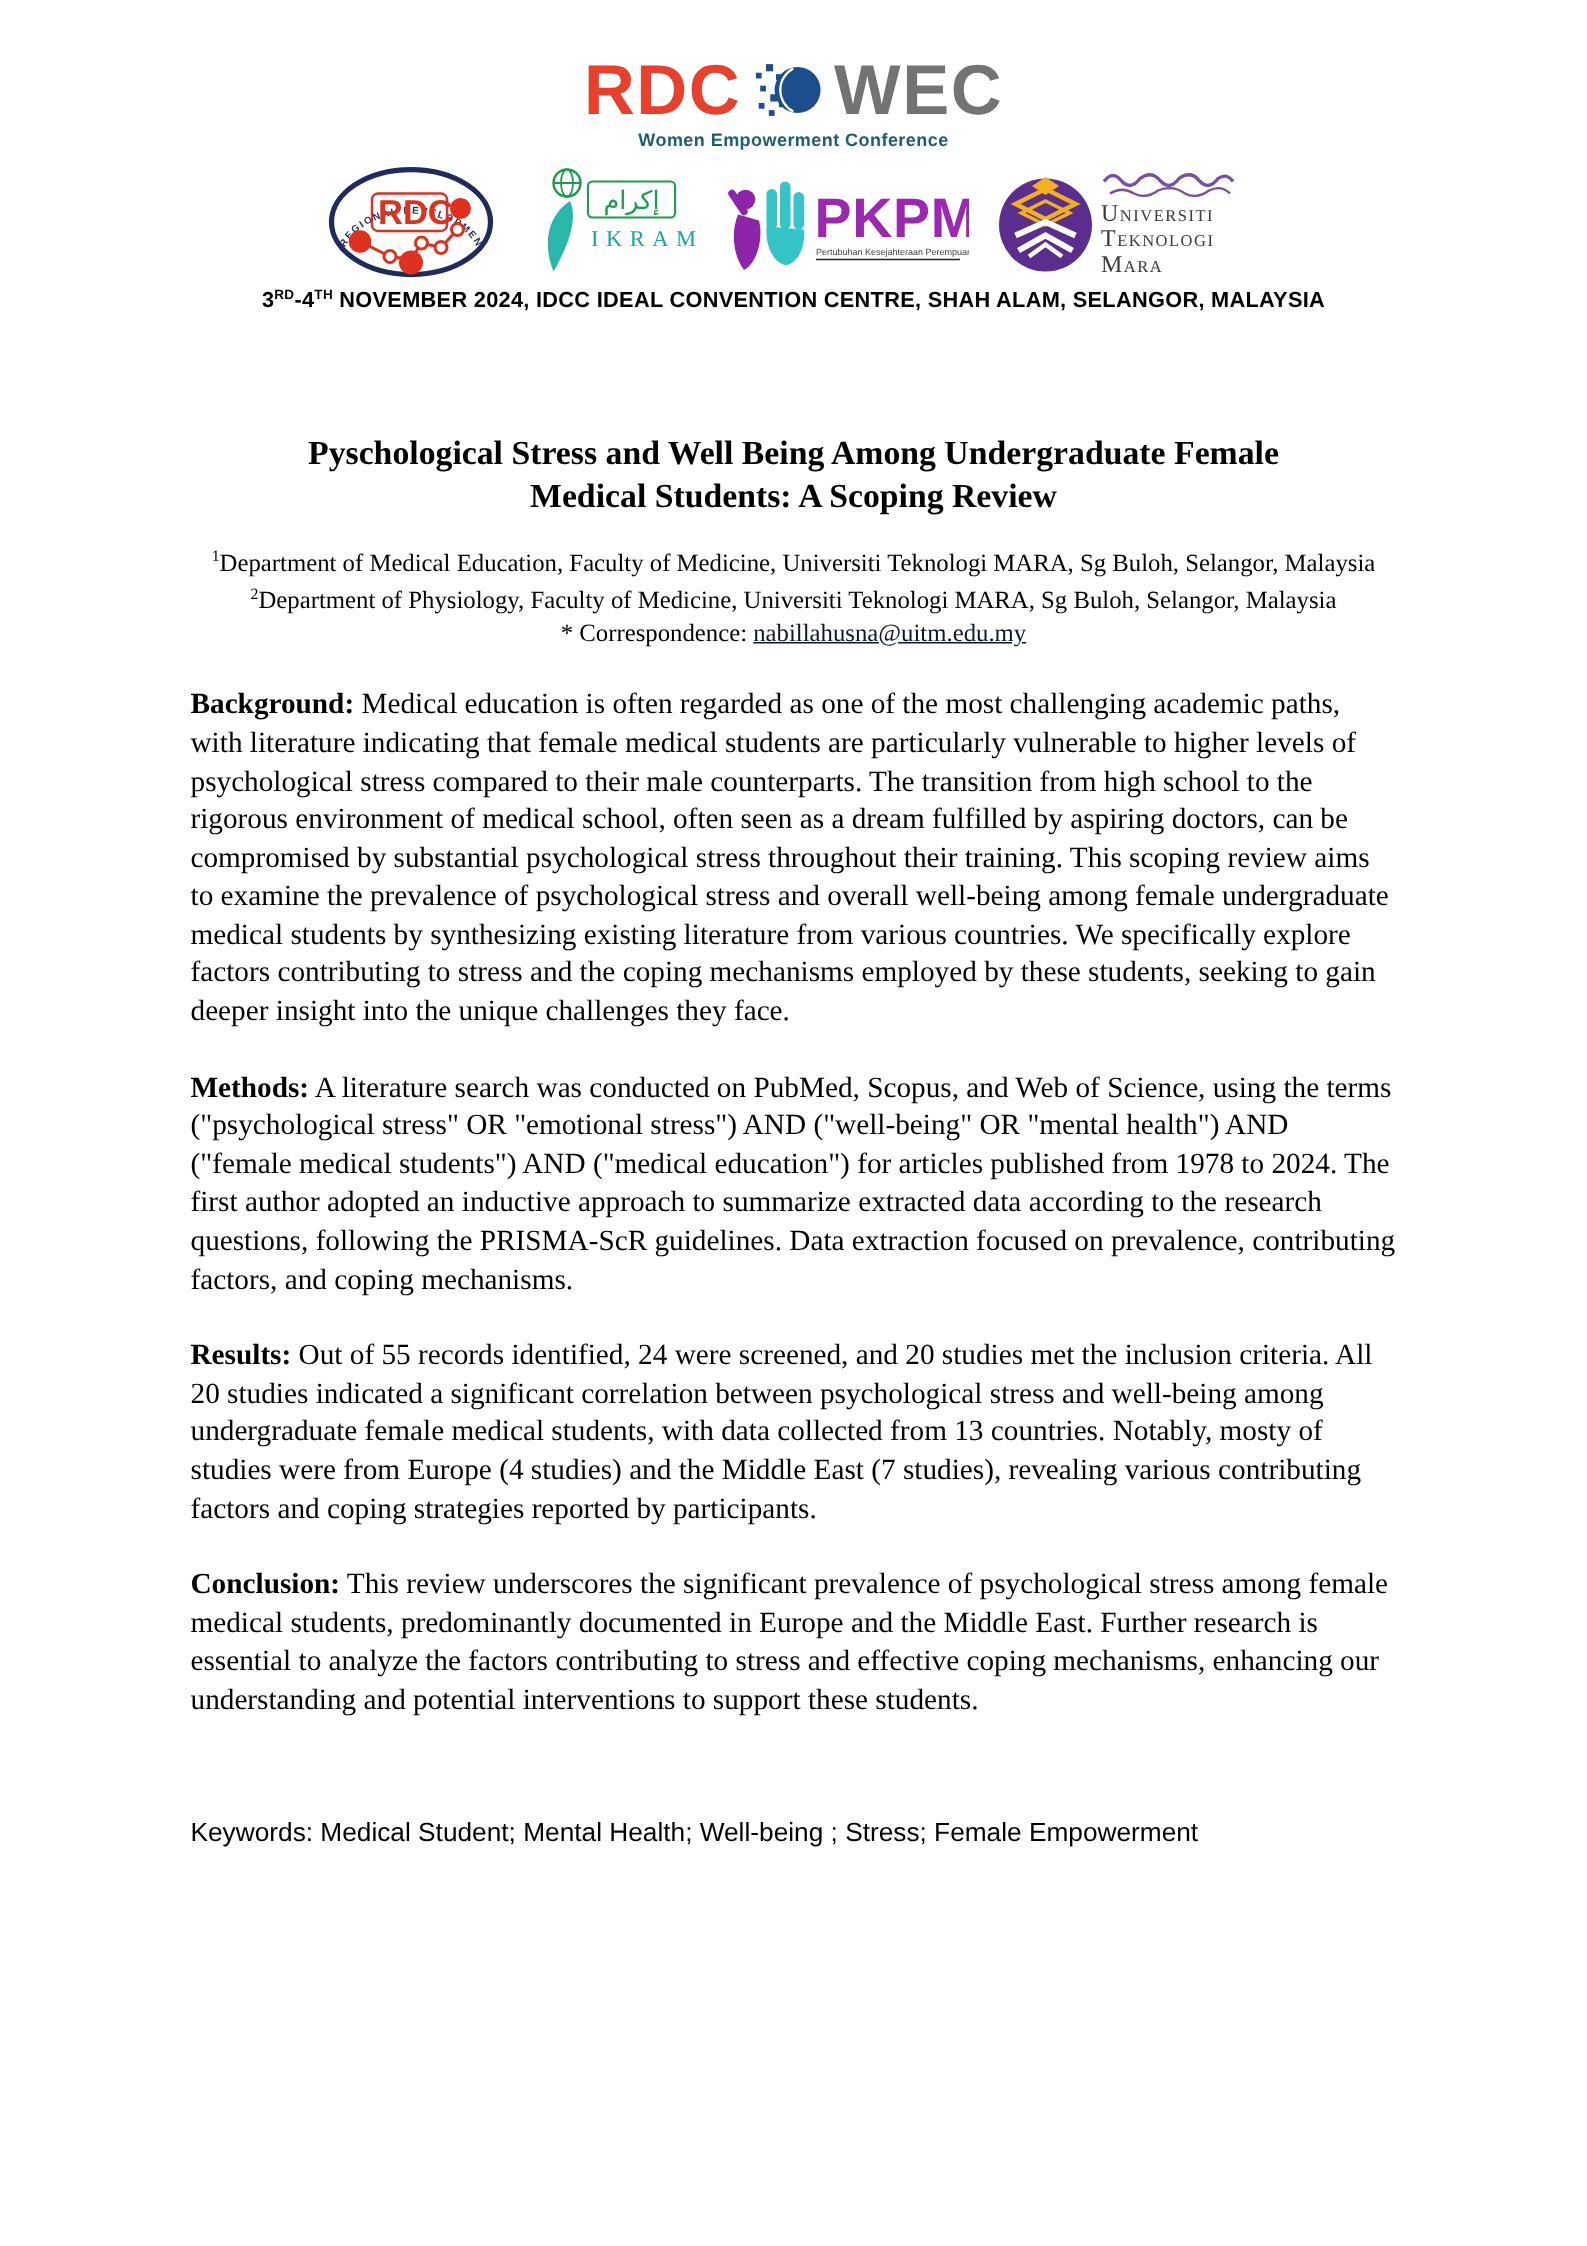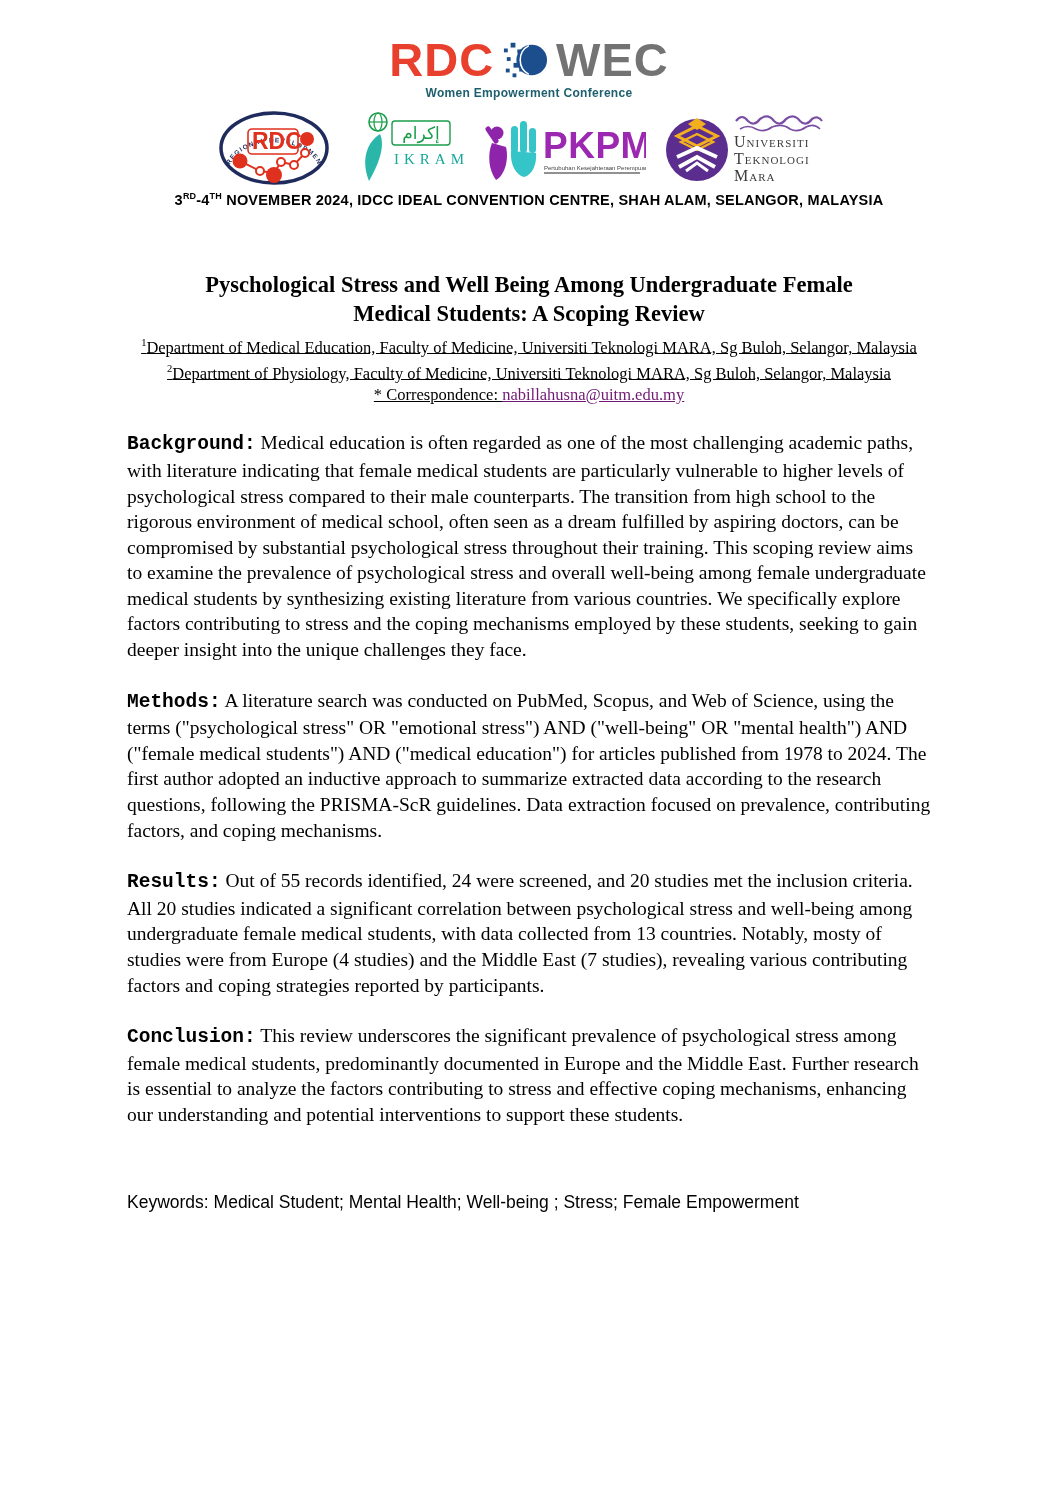--- a/index.html
+++ b/index.html
@@ -36,29 +36,29 @@
   
   .dateline {
     margin-top:3px;
     font-family:"Liberation Sans", sans-serif; font-weight:bold;
     font-size:14.5px; letter-spacing:.2px;
   }
   .dateline sup { font-size:9px; vertical-align:super; }
 
   
   .content { width:804px; margin:0 auto; }
-  .title { margin-top:62px; font-size:22.5px; font-weight:bold; line-height:29px; }
+  .title { margin-top:78px; font-size:22.5px; font-weight:bold; line-height:29px; }
   .authors { margin-top:17px; font-size:19px; }
   .authors sup { font-size:12px; vertical-align:super; }
-  .affil { margin-top:4px; font-size:16.5px; line-height:21.5px;text-decoration:underline; }
+  .affil { margin-top:16px; font-size:16.5px; line-height:21.5px; }
   .affil sup { font-size:10.5px; vertical-align:super; }
-  .email-link { color:#701a75; text-decoration:underline; cursor:pointer; }
+  .email-link { color:#0f172a; text-decoration:underline; cursor:pointer; }
   .abstract-h { margin-top:44px; font-weight:bold; font-size:19px; letter-spacing:.4px; }
   .para { margin-top:25px; font-size:19.5px; line-height:25.6px; text-align:left; }
-  .para b { font-weight:bold;font-family:Liberation Mono, monospace; }
+  .para b { font-weight:bold; }
   .keywords {
     margin-top:64px;
     font-family:"Liberation Sans", sans-serif; font-size:17.5px;
   }
   .kw-label { }
 </style>
 </head>
 <body>
 
 <div class="page">

